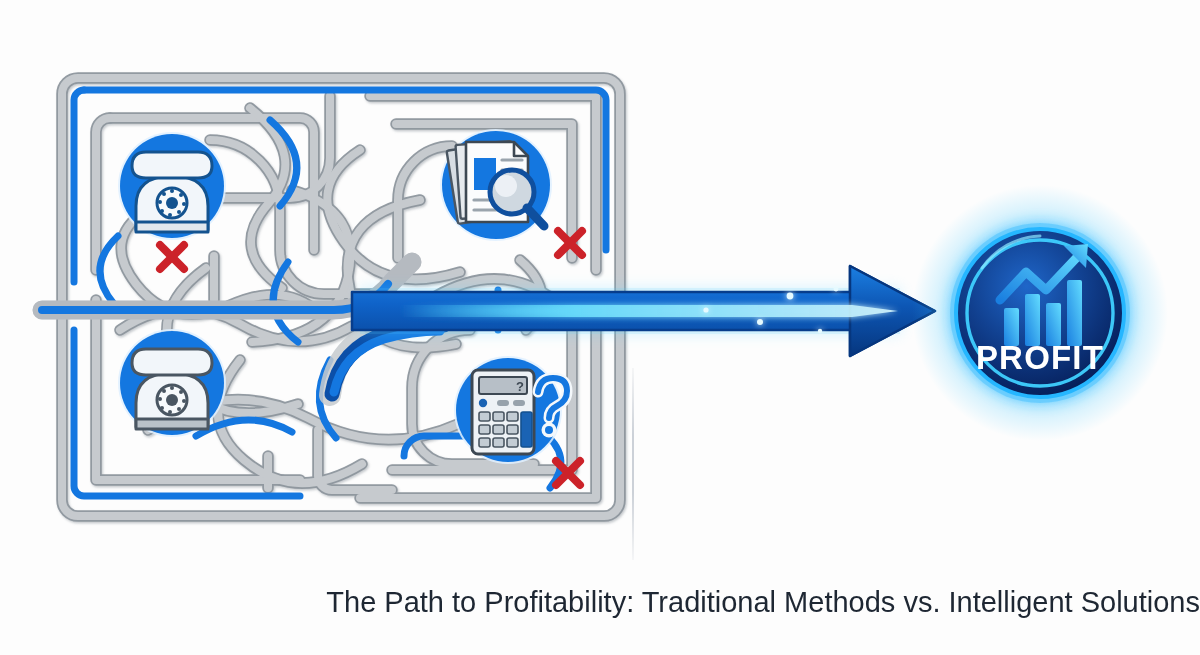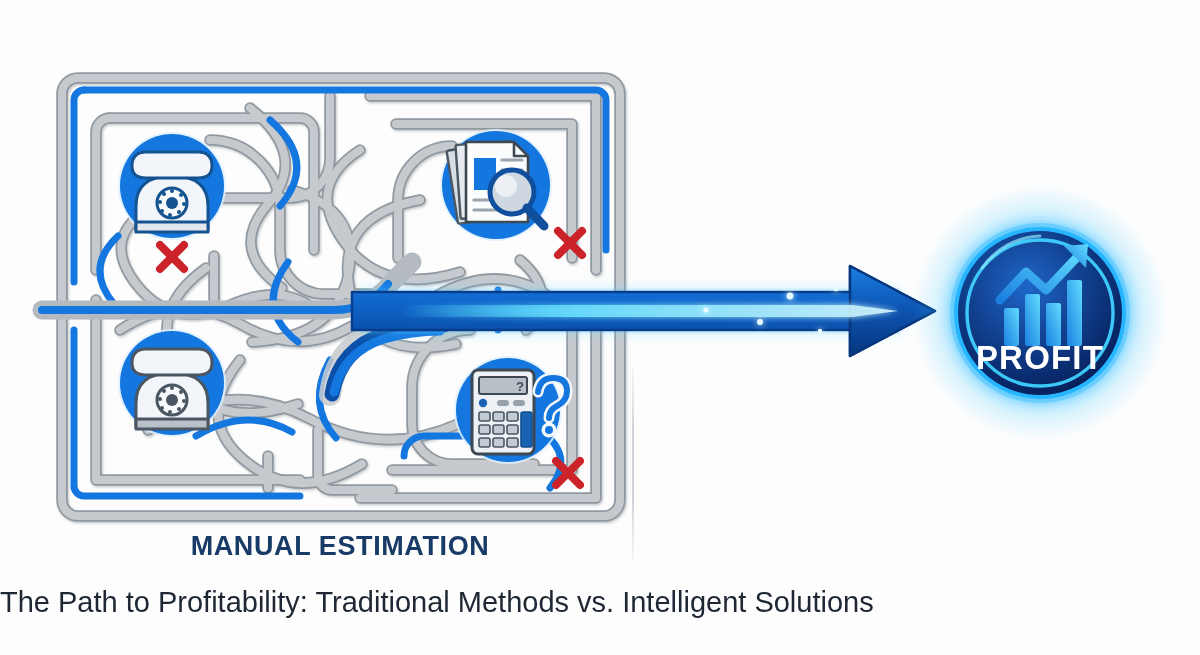--- a/index.html
+++ b/index.html
@@ -41,21 +41,21 @@
   }
   #label-ai {
     left: 640px;
     width: 520px;
   }
   #subtitle {
     position: absolute;
     top: 586px;
     left: 0;
     width: 1200px;
-    text-align: left;
+    text-align: right;
     font-family: "Liberation Sans", sans-serif;
     font-weight: normal;
     font-size: 29px;
     color: #1e2733;
     white-space: nowrap;
   }
   #divider {
     position: absolute;
     left: 632px;
     top: 368px;
@@ -372,16 +372,15 @@
         <rect x="1067" y="280" width="15" height="66" rx="2"></rect>
         <path d="M1000 300 L1026 272 L1046 290 L1082 252" fill="none" stroke="url(#gradChartIcon)" stroke-width="9" stroke-linecap="round" stroke-linejoin="round"></path>
         <path d="M1064 246 L1088 244 L1086 268 Z"></path>
       </g>
       <text x="1040" y="369" text-anchor="middle" font-family="'Liberation Sans', sans-serif" font-size="33" font-weight="bold" fill="#ffffff" letter-spacing="1.2">PROFIT</text>
     </g>
   </svg>
 
   <div id="divider"></div>
 
-  <div id="label-manual">MANUAL ESTIMATION</div>
   <div id="subtitle">The Path to Profitability: Traditional Methods vs. Intelligent Solutions</div>
 
 </div>
 
 </body></html>

